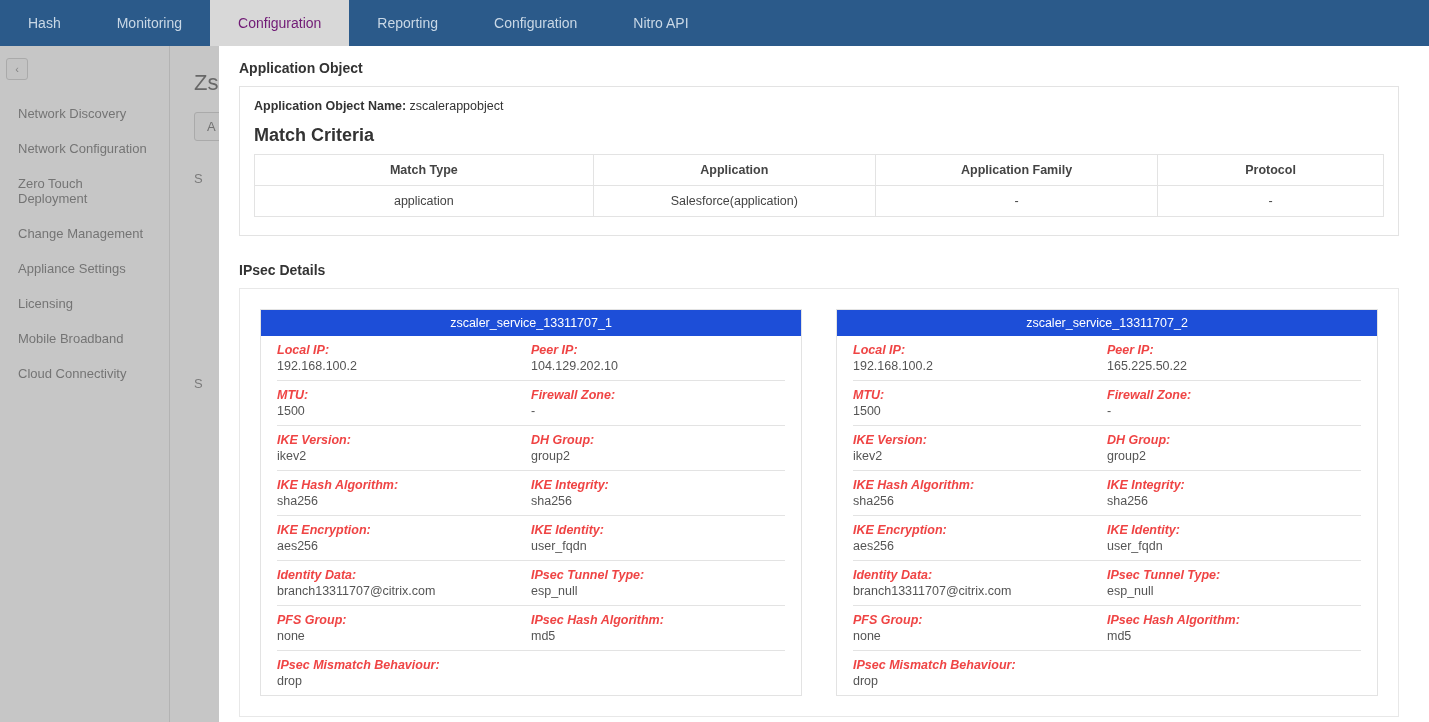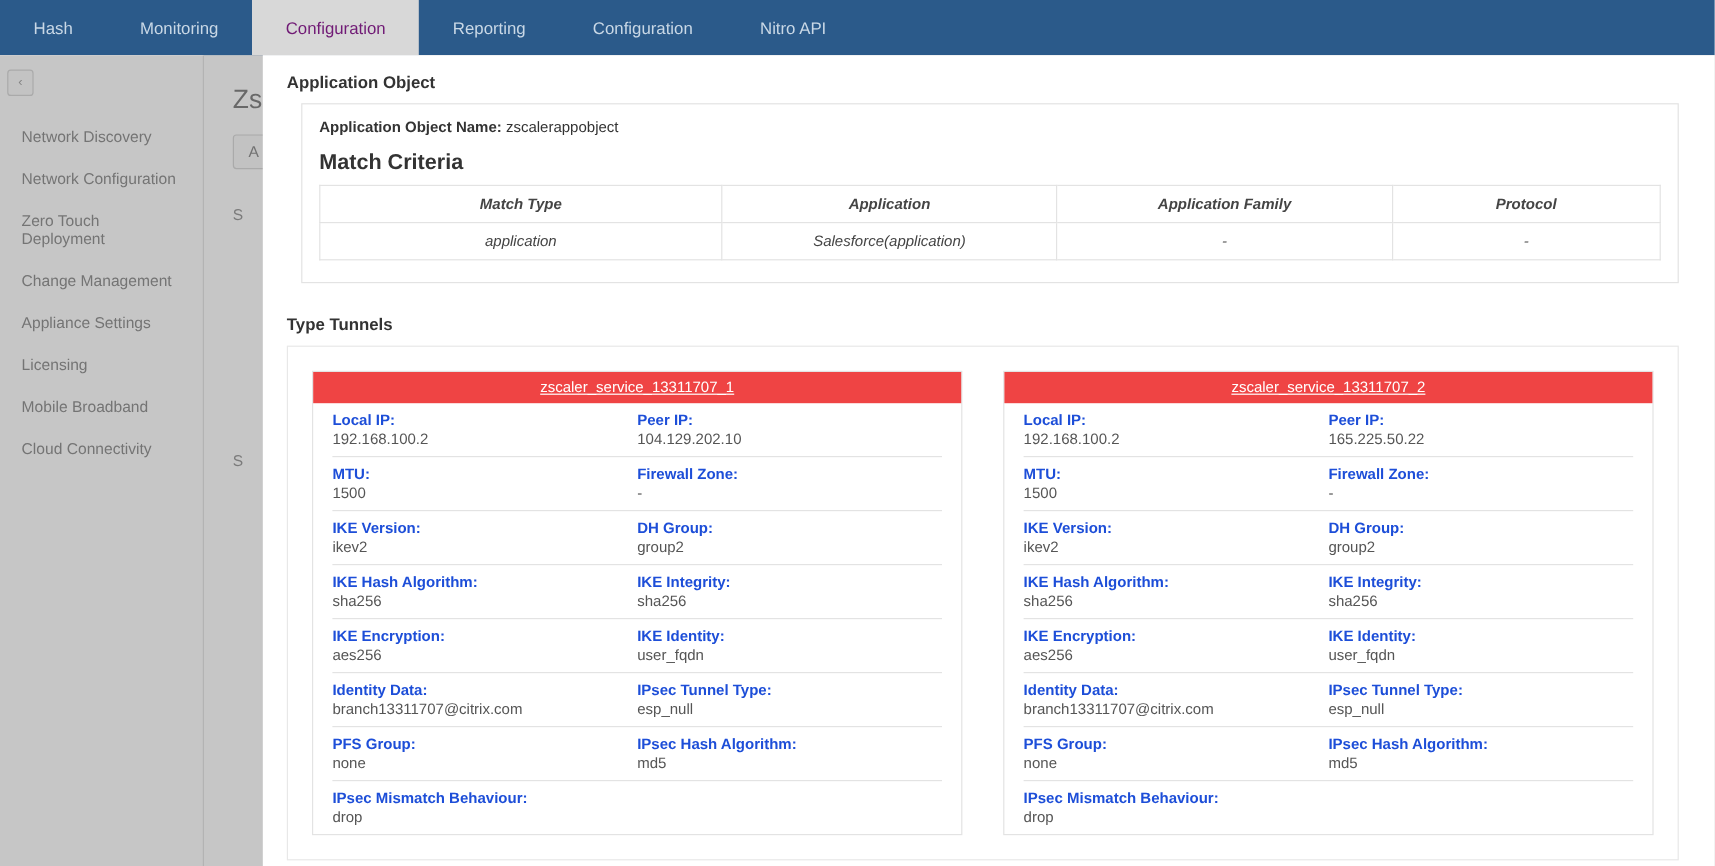--- a/index.html
+++ b/index.html
@@ -20,37 +20,37 @@
 .bg-content { position: absolute; left: 170px; top: 0; right: 0; bottom: 0; padding: 24px; }
 .bg-title { font-size: 22px; color: #555; margin-bottom: 16px; }
 .bg-btn { padding: 6px 12px; border: 1px solid #ccc; border-radius: 3px; background: #f7f7f7; color: #666; font-size: 13px; display: inline-block; }
 
 .dim-overlay { position: absolute; inset: 0; background: rgba(128,128,128,0.45); }
 
 .modal { position: absolute; top: 0; left: 219px; right: 0; bottom: 0; background: #fff; padding: 14px 30px 0 20px; overflow: auto; }
 .modal-title { font-size: 20px; font-weight: 600; color: #333; padding: 6px 0 14px 0; }
 .section-title { font-size: 14px; font-weight: 600; color: #333; margin-bottom: 10px; }
 
-.app-box { border: 1px solid #e3e3e3; padding: 12px 14px 18px 14px; margin-bottom: 26px; margin-left: 12px; }
+.app-box { border: 1px solid #e3e3e3; padding: 12px 14px 18px 14px; margin-bottom: 26px; }
 .app-name-row { font-size: 12.5px; margin-bottom: 12px; }
 .app-name-row b { font-weight: 600; }
 .match-title { font-size: 18px; font-weight: 600; margin-bottom: 8px; }
 
-.match-table { width: 100%; border-collapse: collapse; font-size: 12.5px; font-style: italic; }
+.match-table { width: 100%; border-collapse: collapse; font-size: 12.5px; }
 .match-table th, .match-table td { border: 1px solid #e3e3e3; padding: 8px 10px; text-align: center; color: #444; }
 .match-table th { font-weight: 600; background: #fff; }
 
 .tunnels-wrap { border: 1px solid #e8e8e8; padding: 20px 20px; display: flex; gap: 34px; }
 .tunnel-card { flex: 1; border: 1px solid #e3e3e3; background: #fff; }
-.tunnel-header { background: #ef4444; color: #fff; text-align: center; padding: 6px 0; font-size: 12.5px; text-decoration: underline; }
+.tunnel-header { background: #1d4ed8; color: #fff; text-align: center; padding: 6px 0; font-size: 12.5px; }
 .tunnel-body { padding: 0 16px; }
 .kv-row { display: flex; border-bottom: 1px solid #e3e3e3; padding: 7px 0; }
 .kv-row:last-child { border-bottom: none; }
 .kv-cell { flex: 1; }
-.kv-label { font-weight: 600; font-size: 12.5px; color: #1d4ed8; }
+.kv-label { font-weight: 600; font-size: 12.5px; color: #ef4444; font-style: italic; }
 .kv-value { font-size: 12.5px; color: #555; margin-top: 2px; }
 </style>
 </head>
 <body>
 
 <div class="top-nav" id="topnav">
     <div class="top-nav-item">Hash</div>
     <div class="top-nav-item">Monitoring</div>
     <div class="top-nav-item active">Configuration</div>
     <div class="top-nav-item">Reporting</div>
@@ -107,21 +107,21 @@
           <tr>
             <td>application</td>
             <td>Salesforce(application)</td>
             <td>-</td>
             <td>-</td>
           </tr>
         </tbody>
       </table>
     </div>
 
-    <div class="section-title">Type Tunnels</div>
+    <div class="section-title">IPsec Details</div>
     <div class="tunnels-wrap" id="tunnels">
         <div class="tunnel-card">
           <div class="tunnel-header">zscaler_service_13311707_1</div>
           <div class="tunnel-body">
             <div class="kv-row">
               <div class="kv-cell">
                 <div class="kv-label">Local IP:</div>
                 <div class="kv-value">192.168.100.2</div>
               </div>
               <div class="kv-cell">

